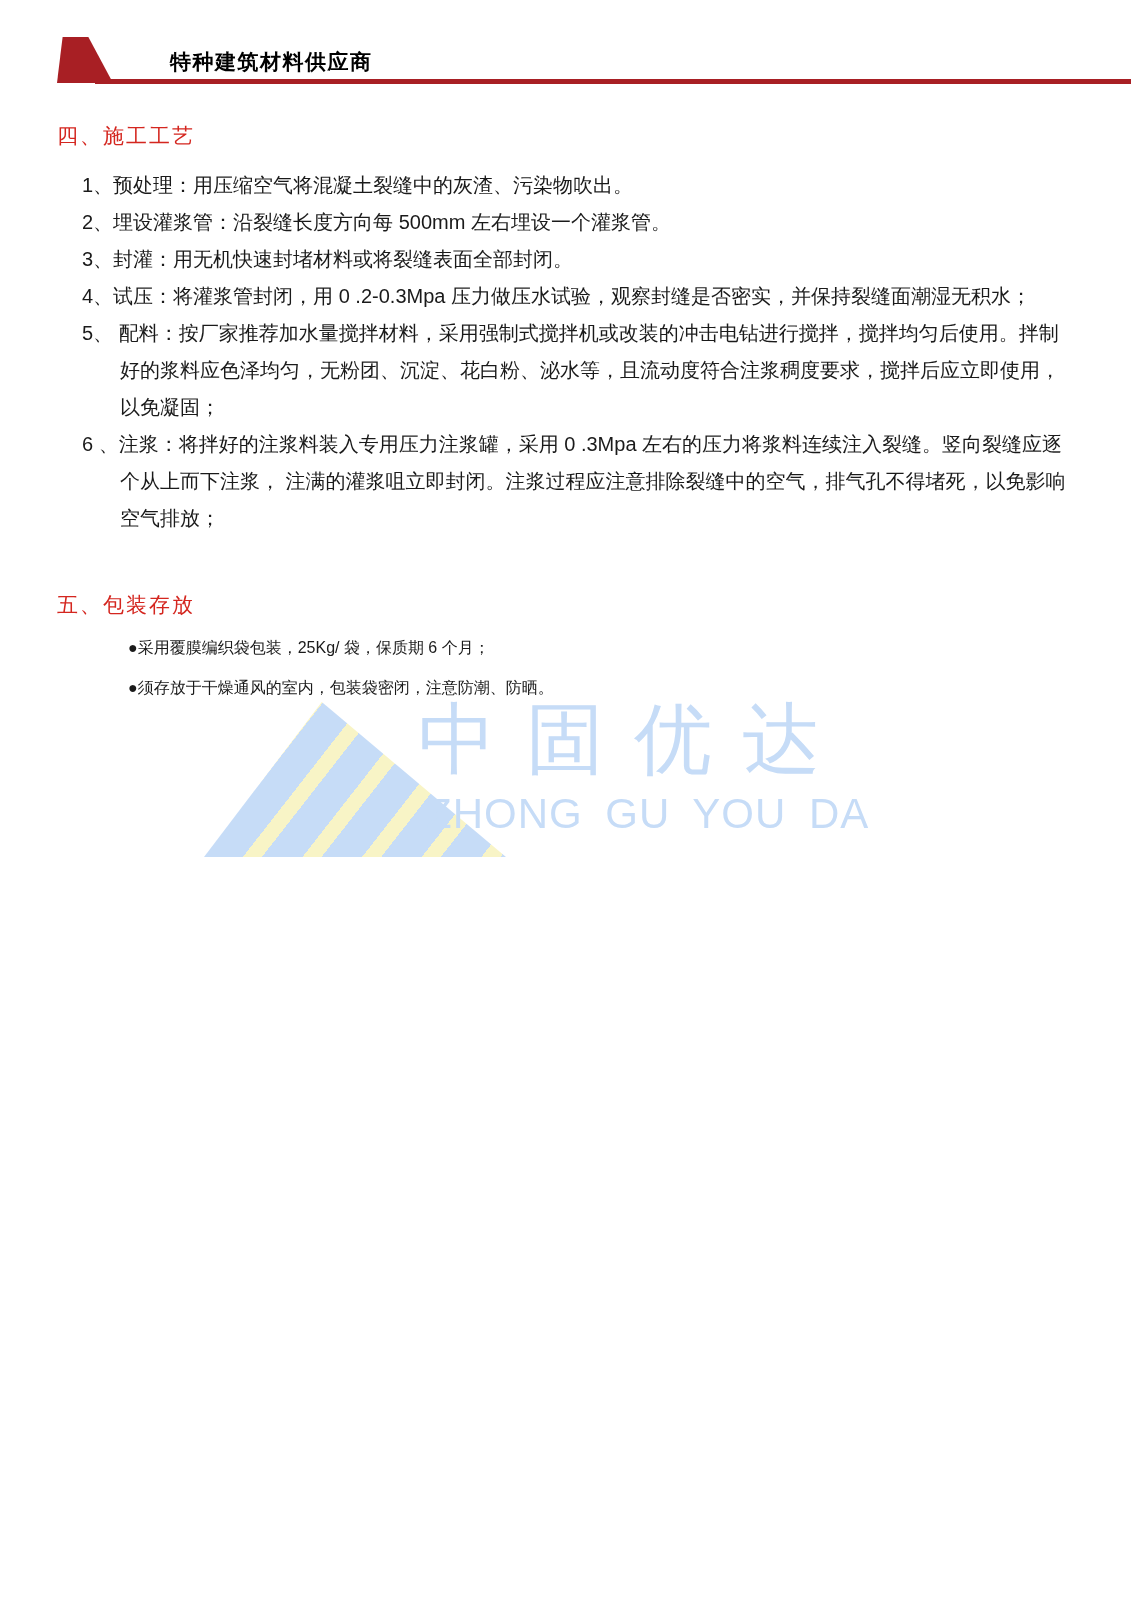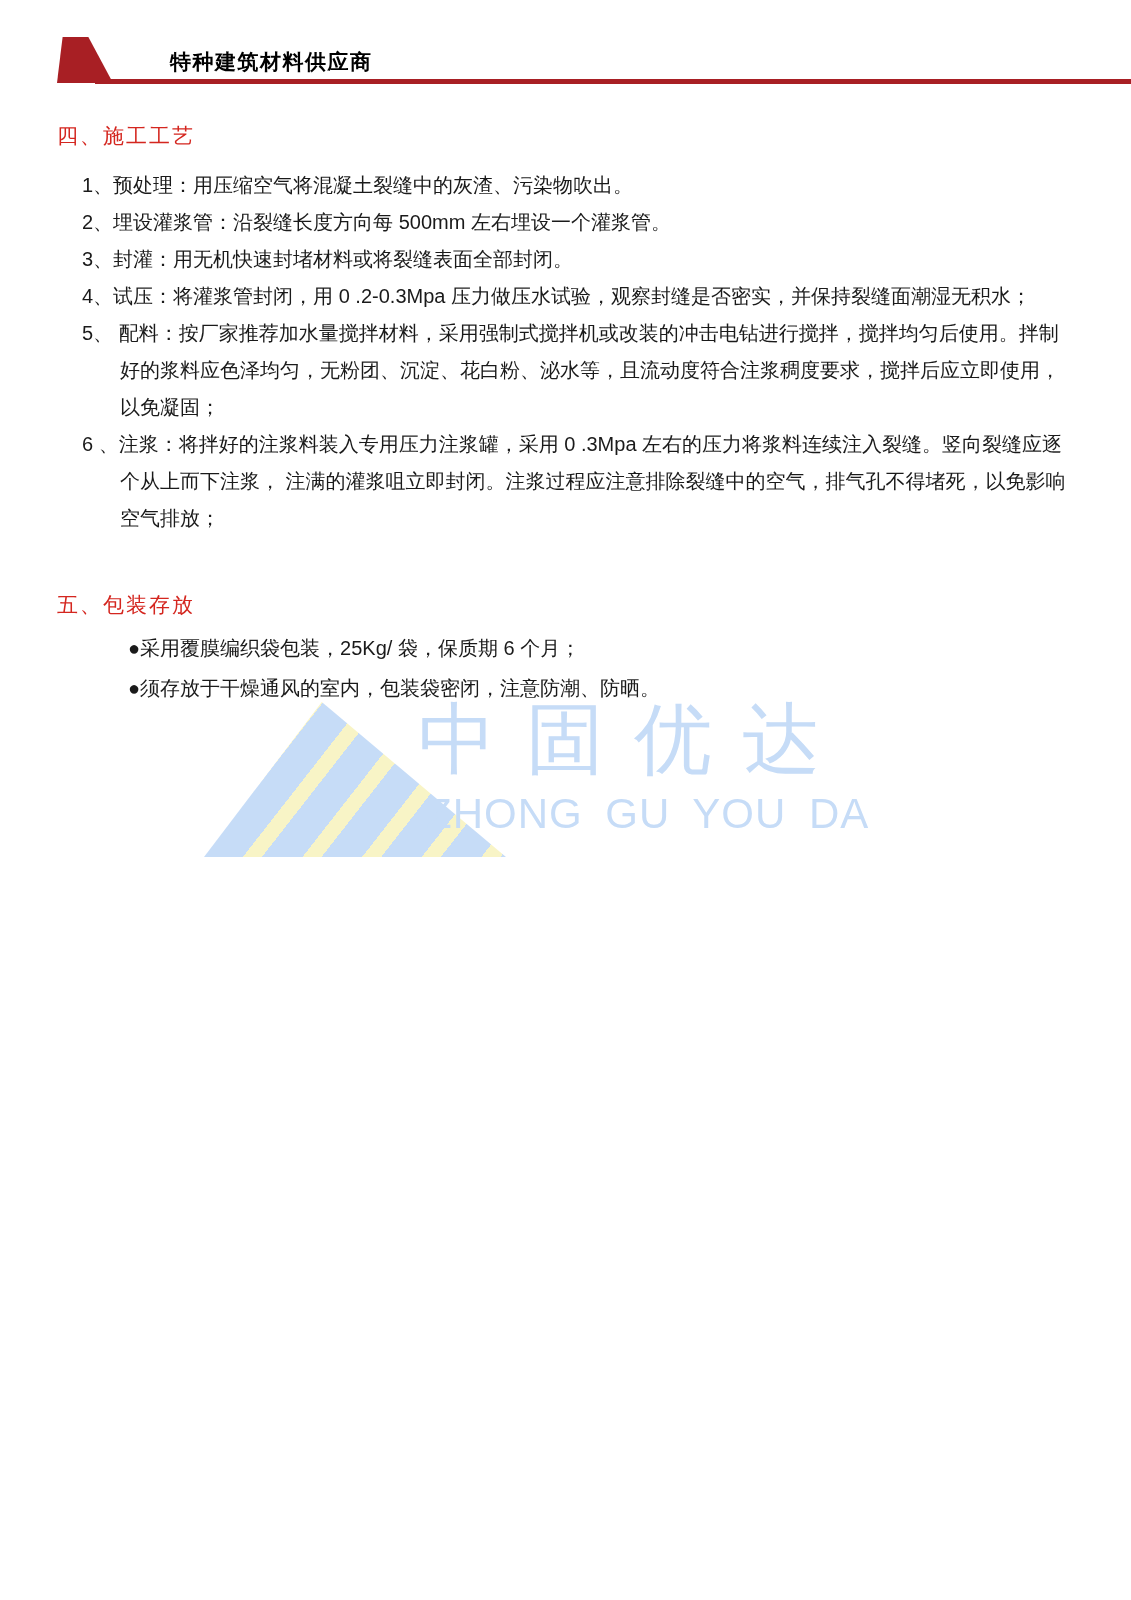--- a/index.html
+++ b/index.html
@@ -59,21 +59,21 @@
   .steps{
     position:absolute;left:82px;top:167px;width:988px;
     font-size:20px;line-height:37px;
   }
   .step{
     margin:0;padding-left:38px;text-indent:-38px;
     word-break:break-all;
   }
   .bullets{
     position:absolute;left:128px;top:628px;width:950px;
-    font-size:20px;line-height:40px;
+    font-size:16px;line-height:40px;
   }
   .bullet{margin:0;word-break:break-all;}
   
   .ft-line{
     position:absolute;left:55px;top:1468px;right:0;height:5px;
     background:var(--accent-red,#A81F24);
   }
   .ft-corner{
     position:absolute;right:0;top:1473px;width:0;height:0;
     border-top:15px solid var(--accent-red,#A81F24);

